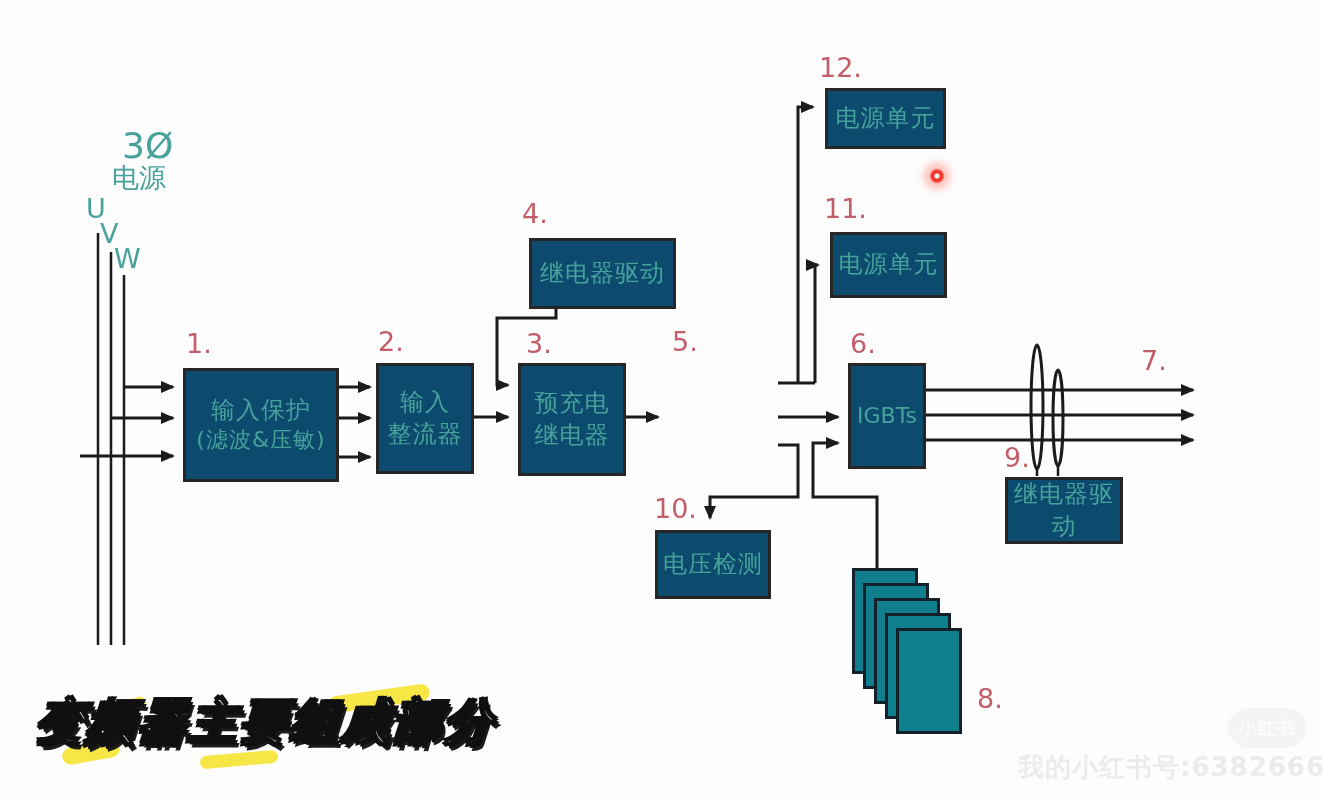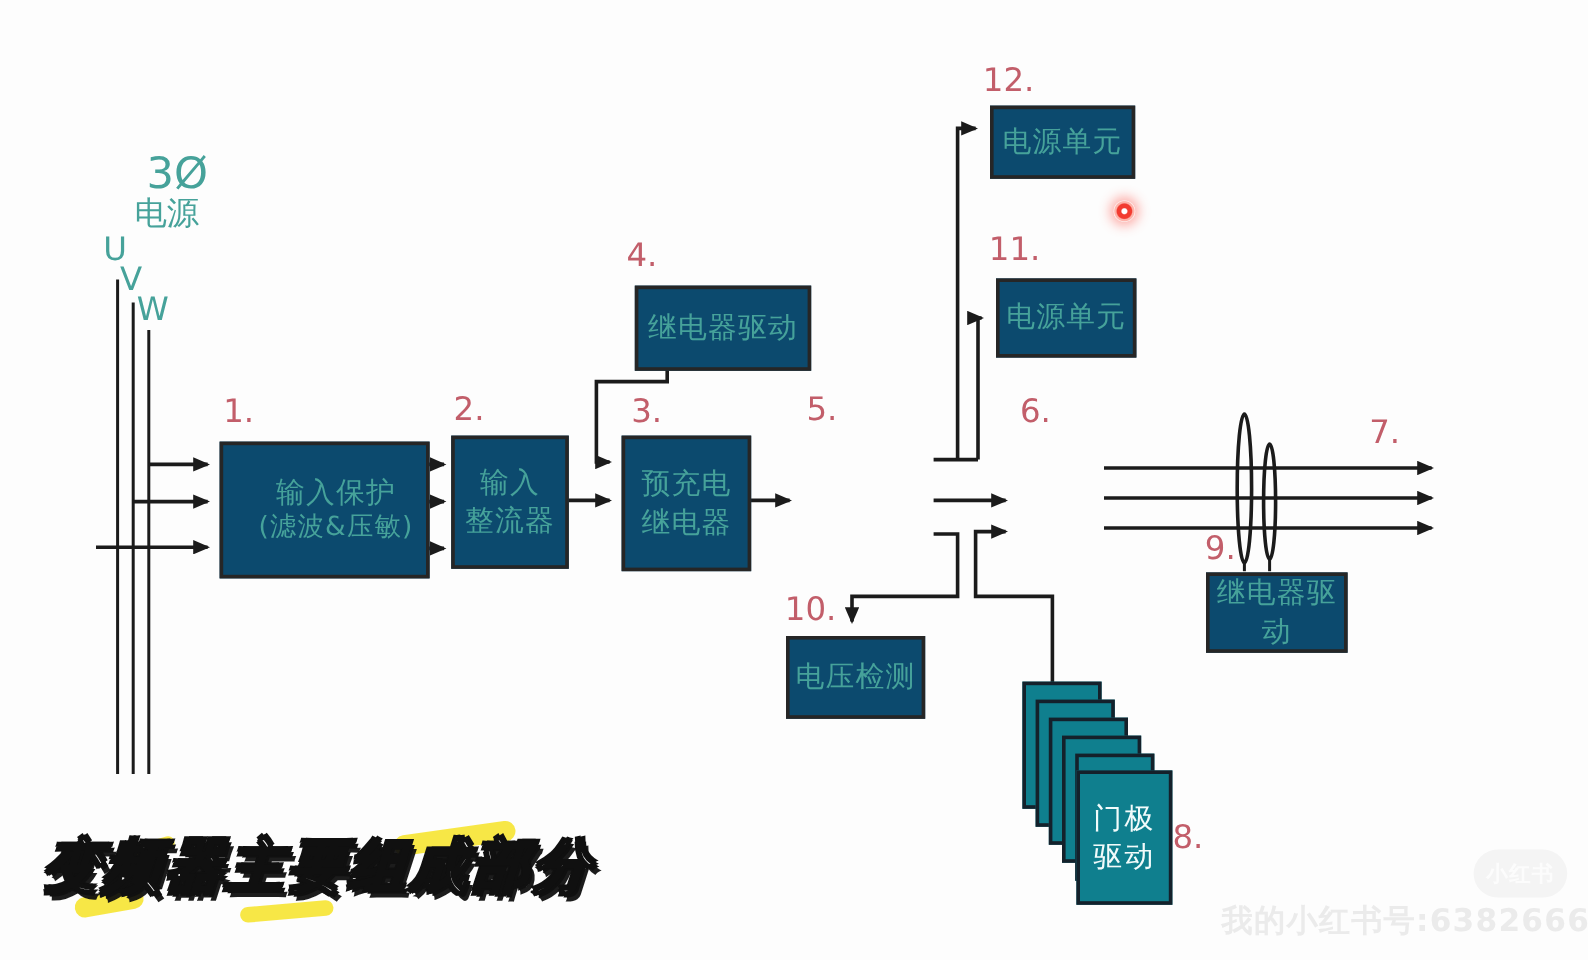--- a/index.html
+++ b/index.html
@@ -120,57 +120,56 @@
   <div class="num" style="left:522px;top:198px;">4.</div>
   <div class="num" style="left:672px;top:326px;">5.</div>
   <div class="num" style="left:850px;top:328px;">6.</div>
   <div class="num" style="left:1141px;top:345px;">7.</div>
   <div class="num" style="left:977px;top:683px;">8.</div>
   <div class="num" style="left:1004px;top:442px;">9.</div>
   <div class="num" style="left:654px;top:493px;">10.</div>
   <div class="num" style="left:824px;top:193px;">11.</div>
   <div class="num" style="left:819px;top:52px;">12.</div>
 
-  <div class="box" style="left:183px;top:368px;width:150px;height:108px;padding-left:19px;">
+  <div class="box" style="left:183px;top:368px;width:150px;height:108px;">
     <span>输入保护</span>
     <span style="font-size:22px;">(滤波&amp;压敏)</span>
   </div>
   <div class="box" style="left:376px;top:363px;width:92px;height:105px;">
     <span>输入</span>
     <span>整流器</span>
   </div>
   <div class="box" style="left:518px;top:363px;width:102px;height:107px;">
     <span>预充电</span>
     <span>继电器</span>
   </div>
   <div class="box" style="left:529px;top:238px;width:141px;height:65px;">
     <span>继电器驱动</span>
+  </div>
+  <div class="box" style="left:848px;top:363px;width:72px;height:100px;font-size:22px;letter-spacing:0;">
+    <span>IGBTs</span>
   </div>
   <div class="box" style="left:825px;top:88px;width:115px;height:55px;">
     <span>电源单元</span>
   </div>
   <div class="box" style="left:830px;top:232px;width:111px;height:60px;">
     <span>电源单元</span>
   </div>
   <div class="box" style="left:655px;top:530px;width:110px;height:63px;">
     <span>电压检测</span>
   </div>
   <div class="box" style="left:1005px;top:477px;width:112px;height:61px;">
     <span>继电器驱动</span>
   </div>
 
   <div class="card" style="left:852px;top:568px;width:60px;height:100px;z-index:4;"></div>
   <div class="card" style="left:863px;top:583px;width:60px;height:100px;z-index:5;"></div>
   <div class="card" style="left:874px;top:598px;width:60px;height:100px;z-index:6;"></div>
   <div class="card" style="left:885px;top:613px;width:60px;height:100px;z-index:7;"></div>
   <div class="card" style="left:896px;top:628px;width:60px;height:100px;z-index:8;"></div>
-  <div class="card-front" style="left:897px;top:642px;width:74px;height:106px;">
-    <span>门极</span>
-    <span>驱动</span>
-  </div>
 
   <div class="laser-dot" style="left:928px;top:167px;"></div>
 
   <div class="hl" style="left:62px;top:744px;width:58px;height:17px;transform:rotate(-10deg);"></div>
   <div class="hl" style="left:112px;top:700px;width:34px;height:11px;transform:rotate(-16deg);"></div>
   <div class="hl" style="left:200px;top:753px;width:78px;height:13px;transform:rotate(-5deg);"></div>
   <div class="hl" style="left:328px;top:690px;width:102px;height:17px;transform:rotate(-8deg);"></div>
   <div class="caption">变频器主要组成部分</div>
 
   <div class="wm-logo">

